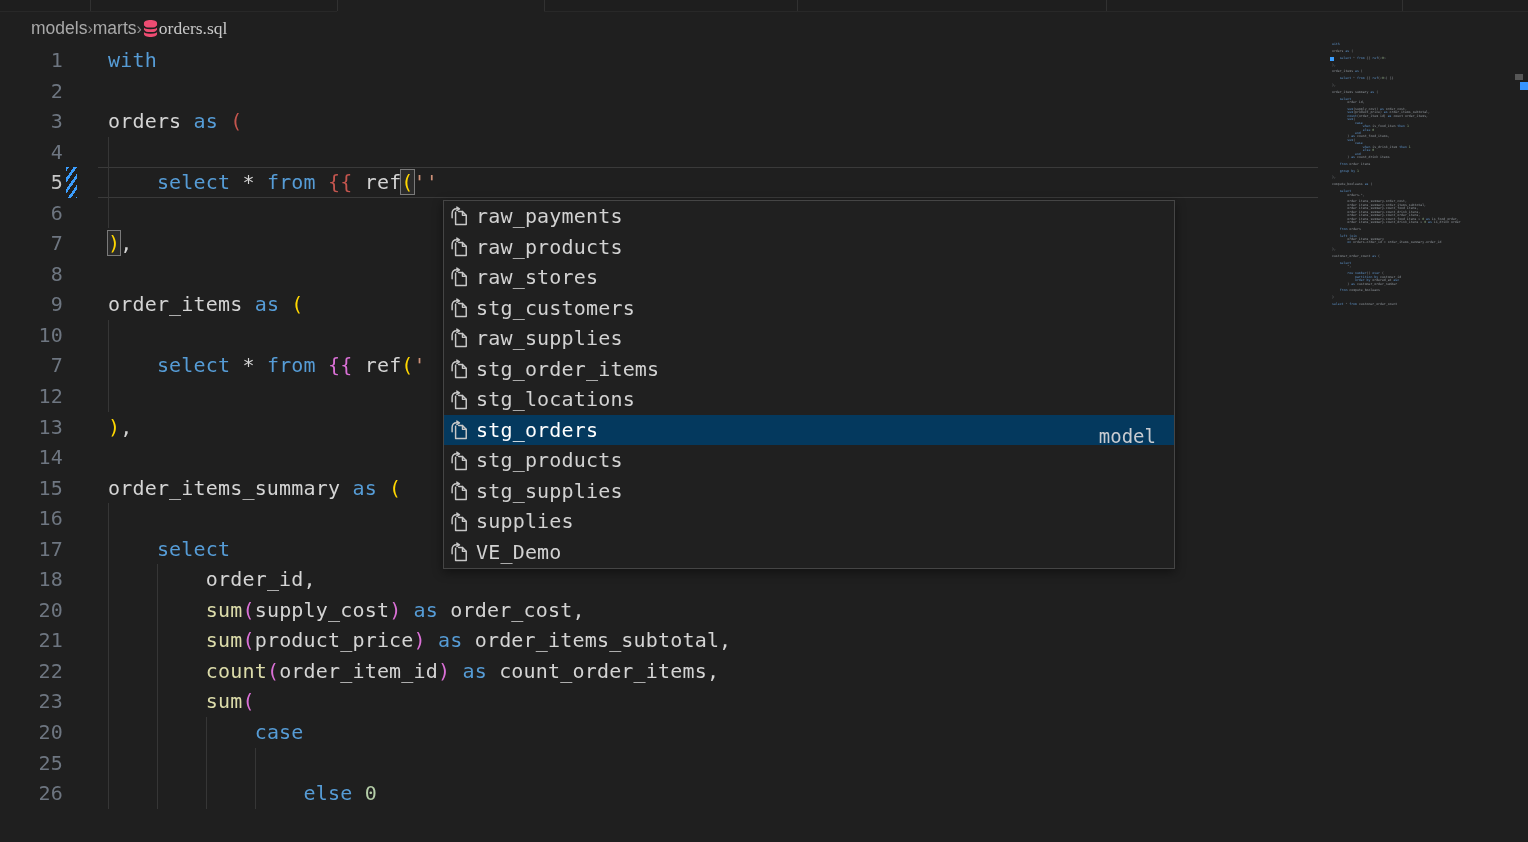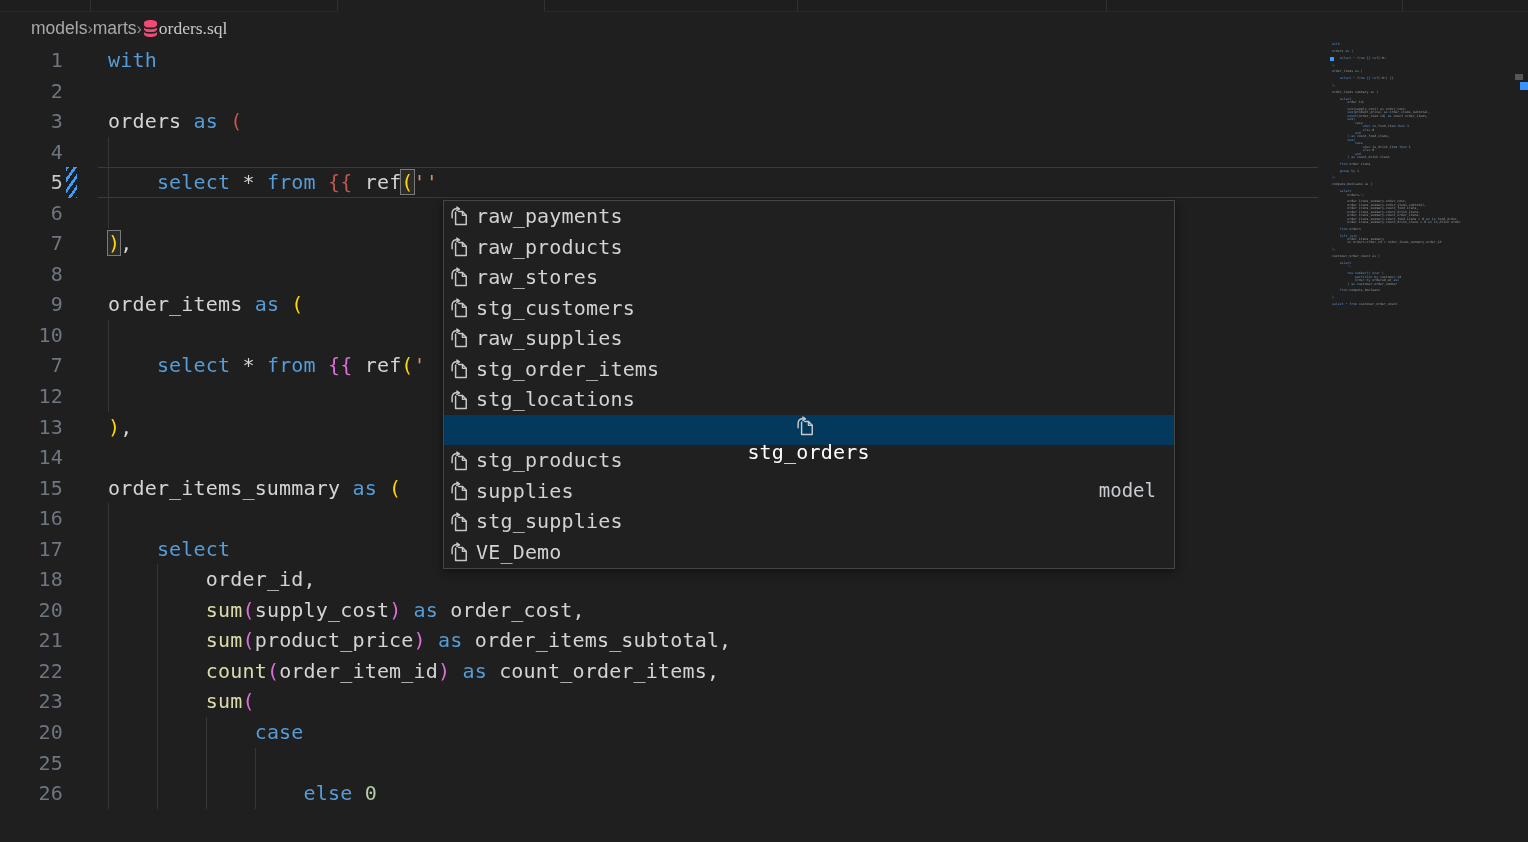--- a/index.html
+++ b/index.html
@@ -33,21 +33,21 @@
   .tk.str{color:#ce9178}.tk.num{color:#b5cea8}
   .tk.b1{color:#ffd700}.tk.b2{color:#da70d6}.tk.br{color:#c3554e}
   .tk.mt{outline:1px solid #7a7a7a;background:rgba(120,120,120,.14);}
   
   .suggest{position:absolute;left:443px;top:200px;width:730px;background:#202020;
         border:1px solid #454545;box-shadow:0 3px 10px rgba(0,0,0,.45);}
   .srow{height:30.55px;display:flex;align-items:center;padding:0 6px 0 5px;cursor:default;}
   .srow svg{flex:0 0 auto;margin-right:5px;}
   .slabel{font:20px/30.55px "DejaVu Sans Mono",monospace;letter-spacing:.18px;color:#d2d2d2;
         white-space:pre;}
-  .srow.sel{background:#04395e;flex-direction:column;}
+  .srow.sel{background:#04395e;}
   .srow.sel .slabel{color:#ffffff;}
   .sdetail{margin-left:auto;margin-right:12px;font:19px "DejaVu Sans Mono",monospace;color:#c9ccd1;margin-top:12px;}
   
   .minimap{position:absolute;left:1332px;top:43px;width:178px;}
   .minimap pre{margin:0;font:3.2px/3.42px "DejaVu Sans Mono",monospace;color:#8f959b;}
   .minimap .mk{color:#5b8fc4;font-style:normal}
   .minimap .mn{color:#8fae84;font-style:normal}
   .mini-mod{position:absolute;left:-2px;width:4px;height:4px;background:#3b9eff;}
   .ovmark{position:absolute;}
 </style>
@@ -293,30 +293,30 @@
   </svg>
         <span class="slabel">stg_products</span>
       </div>
       <div class="srow">
         <svg width="22" height="22" viewBox="0 0 24 24" fill="none" stroke="#c8c8c8" stroke-width="1.6" stroke-linejoin="round" stroke-linecap="round">
     <path d="M7.2 8 V21.2 H18.8 V11.3 L14.7 7.2 H10.6"></path>
     <path d="M14.7 7.2 V11.3 H18.8"></path>
     <path d="M3.4 14 V9.2 Q3.4 4.2 8.4 4.2 H10"></path>
     <path d="M8.5 2.3 L11.4 4.2 L8.5 6.1"></path>
   </svg>
+        <span class="slabel">stg_supplies</span>
+      </div>
+      <div class="srow">
+        <svg width="22" height="22" viewBox="0 0 24 24" fill="none" stroke="#c8c8c8" stroke-width="1.6" stroke-linejoin="round" stroke-linecap="round">
+    <path d="M7.2 8 V21.2 H18.8 V11.3 L14.7 7.2 H10.6"></path>
+    <path d="M14.7 7.2 V11.3 H18.8"></path>
+    <path d="M3.4 14 V9.2 Q3.4 4.2 8.4 4.2 H10"></path>
+    <path d="M8.5 2.3 L11.4 4.2 L8.5 6.1"></path>
+  </svg>
         <span class="slabel">supplies</span>
-      </div>
-      <div class="srow">
-        <svg width="22" height="22" viewBox="0 0 24 24" fill="none" stroke="#c8c8c8" stroke-width="1.6" stroke-linejoin="round" stroke-linecap="round">
-    <path d="M7.2 8 V21.2 H18.8 V11.3 L14.7 7.2 H10.6"></path>
-    <path d="M14.7 7.2 V11.3 H18.8"></path>
-    <path d="M3.4 14 V9.2 Q3.4 4.2 8.4 4.2 H10"></path>
-    <path d="M8.5 2.3 L11.4 4.2 L8.5 6.1"></path>
-  </svg>
-        <span class="slabel">stg_supplies</span>
       </div>
       <div class="srow">
         <svg width="22" height="22" viewBox="0 0 24 24" fill="none" stroke="#c8c8c8" stroke-width="1.6" stroke-linejoin="round" stroke-linecap="round">
     <path d="M7.2 8 V21.2 H18.8 V11.3 L14.7 7.2 H10.6"></path>
     <path d="M14.7 7.2 V11.3 H18.8"></path>
     <path d="M3.4 14 V9.2 Q3.4 4.2 8.4 4.2 H10"></path>
     <path d="M8.5 2.3 L11.4 4.2 L8.5 6.1"></path>
   </svg>
         <span class="slabel">VE_Demo</span>
       </div>

